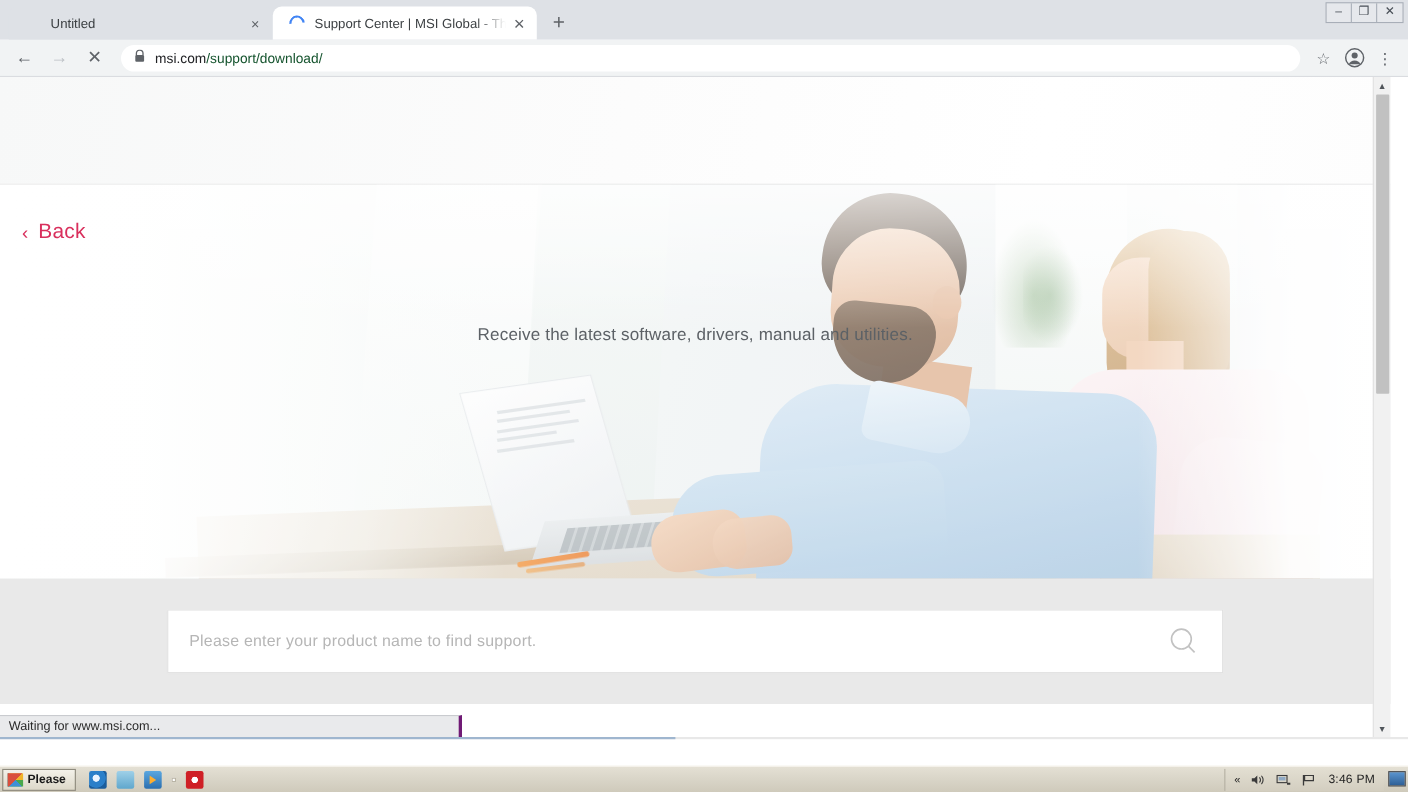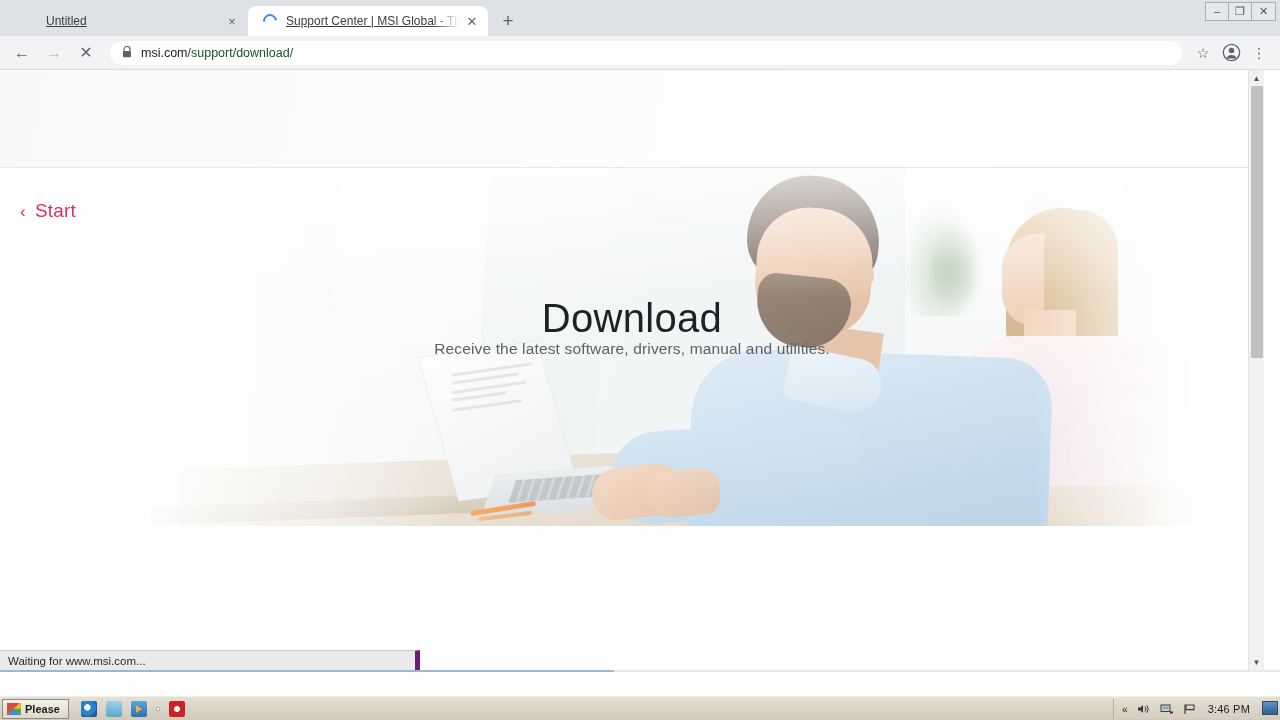--- a/index.html
+++ b/index.html
@@ -31,21 +31,20 @@
   }
   .spinner {
     width:14px; height:14px; border-radius:50%;
     border:2px solid #4285f4; border-right-color:transparent;
     border-bottom-color:transparent; transform:rotate(40deg);
   }
   .tab-title {
     flex:1; white-space:nowrap; overflow:hidden;
     -webkit-mask-image:linear-gradient(to right,#000 84%,transparent 100%);
     mask-image:linear-gradient(to right,#000 84%,transparent 100%);
-    text-decoration:underline;
   }
   .tab-close {
     width:16px; height:16px; flex:0 0 16px; margin-left:4px;
     display:flex; align-items:center; justify-content:center;
     font-size:13px; color:#5f6368; line-height:1;
   }
   .newtab {
     width:28px; height:28px; margin:0 0 2px 6px;
     display:flex; align-items:center; justify-content:center;
     font-size:19px; color:#5f6368; font-weight:300; line-height:1;
@@ -328,21 +327,21 @@
   }
   .pscroll .arw.bot { position:absolute; bottom:0; left:0; right:0; }
   .pscroll .thumb {
     position:absolute; top:16px; left:2px; width:12px; height:272px;
     background:#c1c1c1; border-radius:1px;
   }
 
   
   .statusbar {
     position:absolute; left:0; bottom:26px; width:420px; height:20px;
-    background:#e9eaec; border-top:1px solid #c9cbcf; border-right:5px solid #701a75;
+    background:#e9eaec; border-top:1px solid #c9cbcf; border-right:3px solid #701a75;
     display:flex; align-items:center; padding-left:8px;
     font-size:11.5px; color:#2a2a2a;
   }
   .progress {
     position:absolute; left:0; bottom:24px; width:1280px; height:2px; background:#e8e8e8;
   }
   .progress i { display:block; height:2px; width:48%; background:#9fb6cf; }
 
   
   .taskbar {
@@ -495,29 +494,39 @@
             <div class="man-hand"></div>
             <div class="man-hand2"></div>
           <div class="haze-l"></div>
             <div class="haze-r"></div>
           <div class="haze-t"></div>
             <div class="haze-all"></div>
         </div>
 
         <a class="back-link">
           <span class="back-chev">‹</span>
-          <span>Start</span>
+          <span>Back</span>
         </a>
 
         <div class="hero-text">
-          <h1 class="hero-h1">Download</h1>
           <div class="hero-sub">Receive the latest software, drivers, manual and utilities.</div>
         </div>
       </div>
 
+      <div class="searchband">
+        <div class="searchbox">
+          <span class="ph">Please enter your product name to find support.</span>
+          <span class="mag">
+            <svg width="30" height="30" viewBox="0 0 30 30">
+                <circle cx="13" cy="13" r="9" fill="none" stroke="#c2c2c2" stroke-width="1.5"></circle>
+                <line x1="19.6" y1="19.6" x2="25" y2="25" stroke="#c2c2c2" stroke-width="1.5"></line>
+              </svg>
+          </span>
+        </div>
+      </div>
 
 
       <div class="pscroll">
         <div class="arw">▲</div>
         <div class="thumb"></div>
         <div class="arw bot">▼</div>
       </div>
 
     </div>
   </div>

